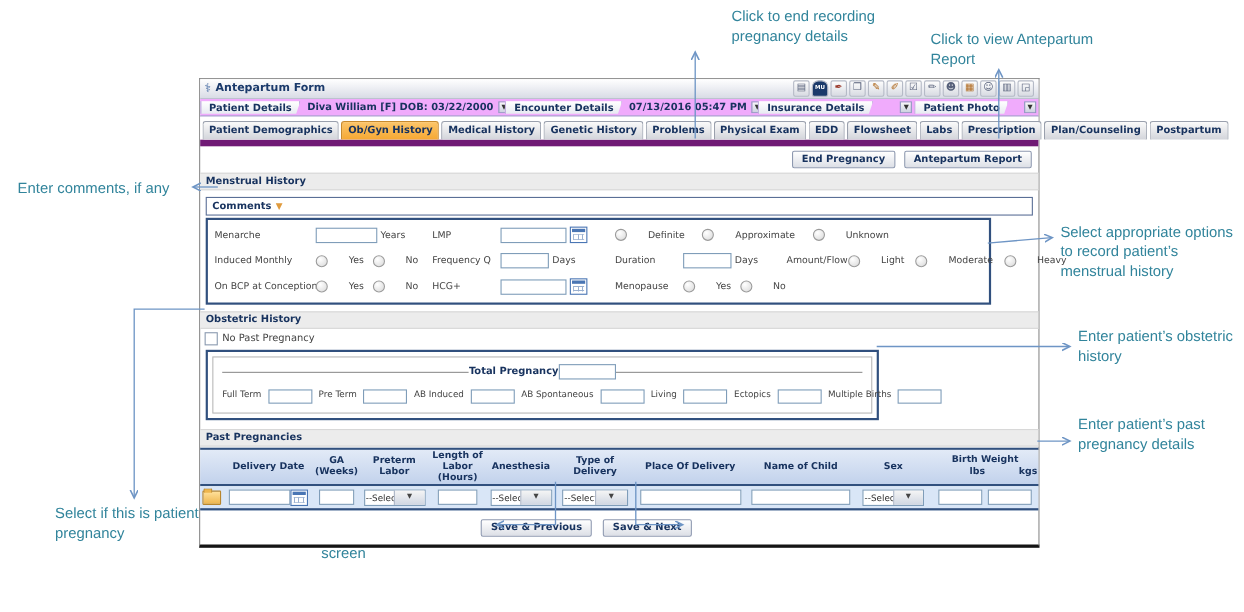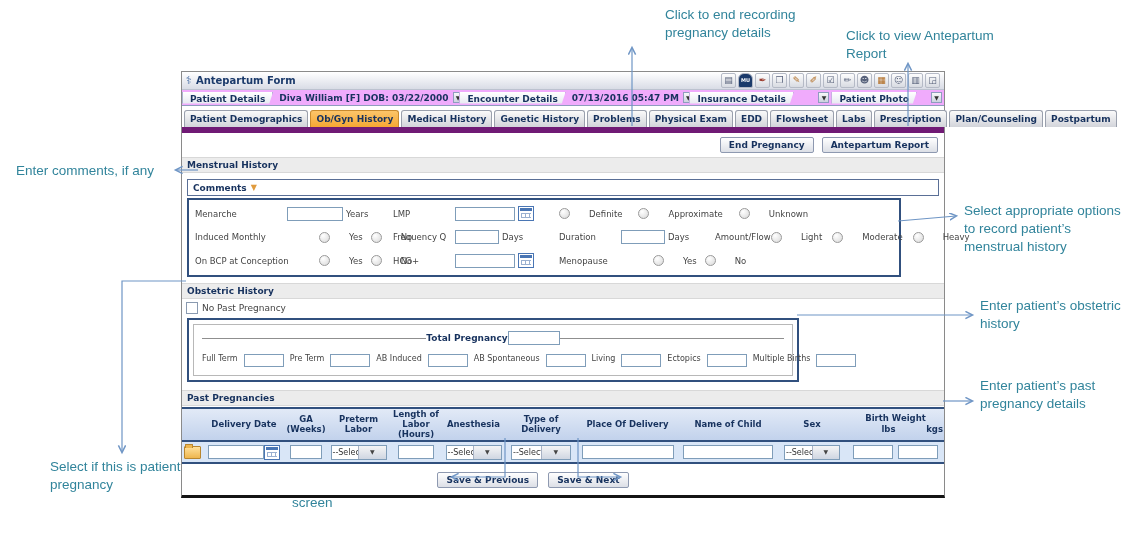--- a/index.html
+++ b/index.html
@@ -63,21 +63,21 @@
   .date input{width:60px;}
   .cal{width:16px;height:15px;border:1px solid #4a76b4;background:#fff;position:relative;box-sizing:border-box;}
   .cal::before{content:"";position:absolute;top:1px;left:1px;right:1px;height:3px;background:#4a76b4;}
   .cal::after{content:"";position:absolute;left:2px;right:2px;top:6px;bottom:2px;
       background-image:repeating-linear-gradient(to right,#9ab0d0 0 1px,transparent 1px 4px),
                        repeating-linear-gradient(to bottom,#9ab0d0 0 1px,transparent 1px 4px);}
   .radio{width:9px;height:9px;border-radius:50%;border:1px solid #9a9a9a;flex:0 0 9px;
          background:radial-gradient(circle at 35% 30%,#ffffff,#d8d8d8);display:inline-block;}
   .checkbox{width:10px;height:10px;border:1px solid #8a9ab0;background:#fff;flex:0 0 10px;display:inline-block;}
   .ropt{display:inline-flex;align-items:center;gap:19px;}
-  .rg{display:flex;gap:16px;} .rg.tight{gap:8px;margin-left:32px;} .rg.span{grid-column:5/9;}
+  .rg{display:flex;gap:16px;} .rg.tight{gap:8px;} .rg.span{grid-column:5/9;}
   
   .ob-check{display:flex;align-items:center;gap:4px;padding:3px 2px 3px 4px;font-size:9px;color:#444;}
   .ob-box{margin:1px 0 8px 5px;width:612px;border:2px solid #31507e;padding:4px;box-sizing:border-box;}
   .ob-inner{border:1px solid #b8b8b8;padding:6px 8px 8px;}
   .tp-line{display:flex;align-items:center;gap:0;}
   .tp-line .rule{flex:1;height:1px;background:#8f8f8f;}
   .tp-label{font-size:9px;font-weight:bold;color:#17325e;white-space:nowrap;}
   .ob-fields{display:flex;align-items:flex-start;gap:6px;margin-top:9px;font-size:8px;color:#444;white-space:nowrap;}
   .ob-fields input{width:40px;height:13px;}
   

